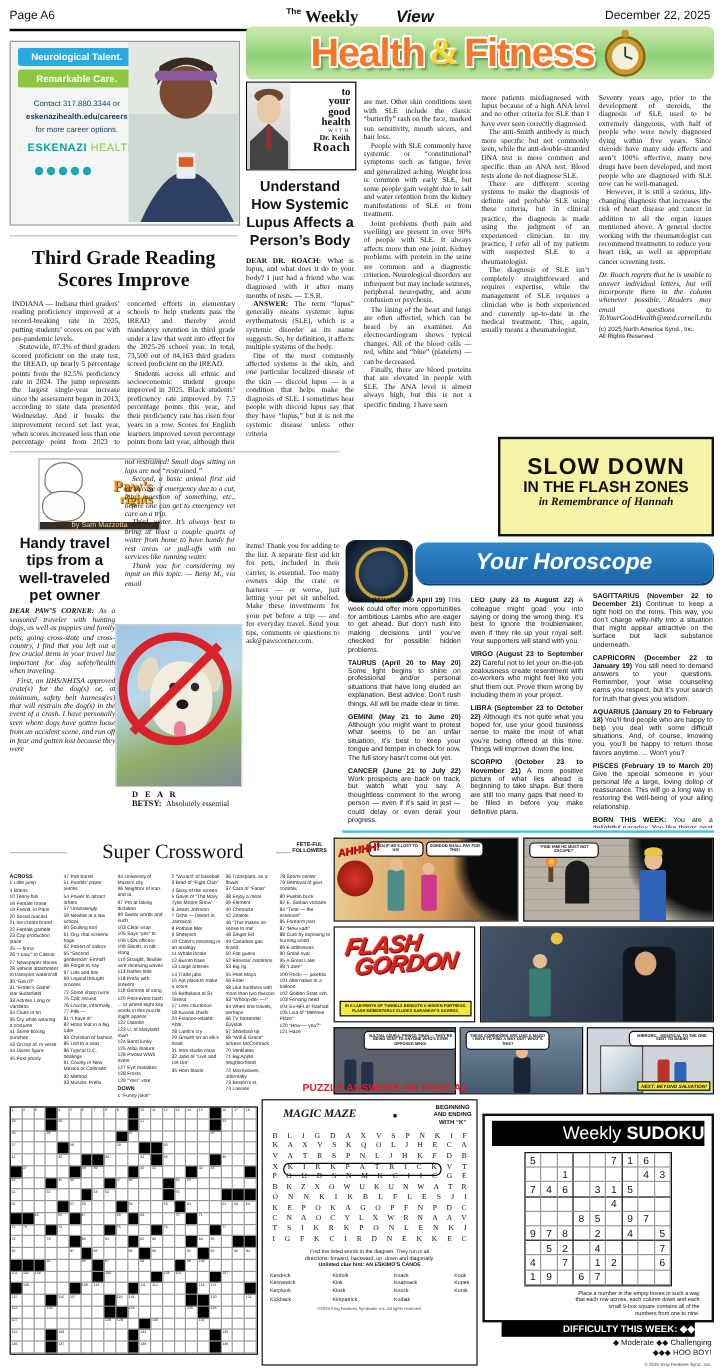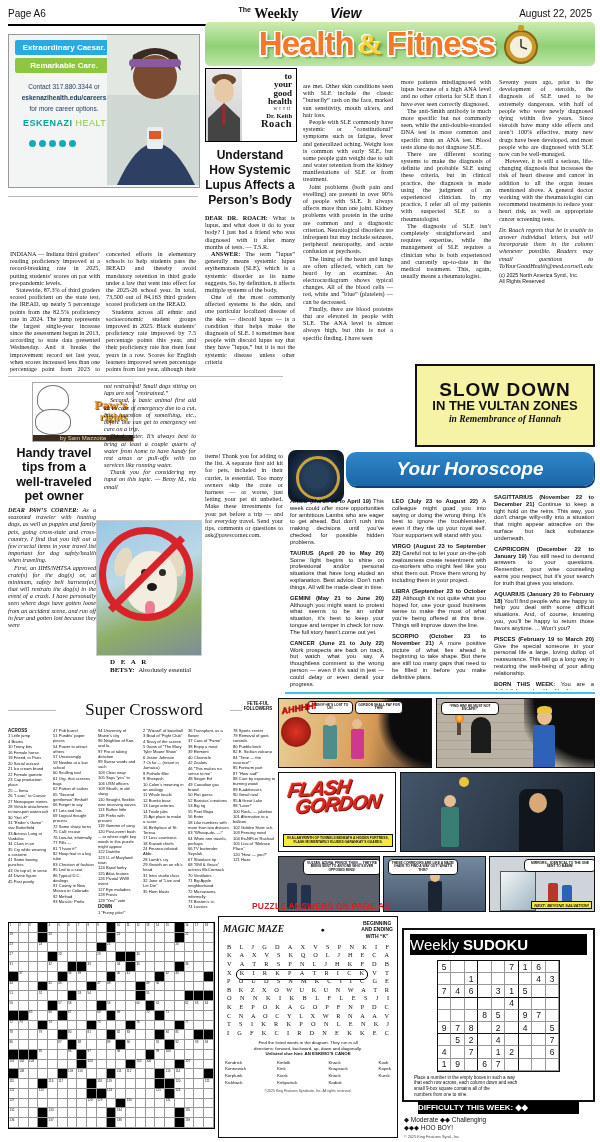--- a/index.html
+++ b/index.html
@@ -121,34 +121,34 @@
              font-family:"Liberation Sans",sans-serif;font-weight:900;font-style:italic;font-size:4px;padding:.5px 2px;}
   .figure{position:absolute;border-radius:2px;}
   .head-dot{position:absolute;border-radius:50%;background:#e7bd93;}
 
   
   #pzans{position:absolute;left:252px;top:901px;width:170px;color:#e21c23;font-family:"Liberation Sans",sans-serif;
          font-weight:900;font-size:8.5px;letter-spacing:.2px;}
 
   
   #maze{position:absolute;left:218px;top:916px;width:180px;height:222px;border:1.5px solid #111;background:#fff;box-sizing:border-box;padding:3px 4px;}
-  #maze .mm-head{display:flex;align-items:flex-start;justify-content:space-between;}
+  #maze .mm-head{display:flex;align-items:flex-start;justify-content:space-between;margin-left:13px;}
   #maze .mm-title{font-family:"Liberation Serif",serif;font-weight:bold;font-style:italic;font-size:9.5px;margin-top:4px;}
   #maze .mm-dot{font-size:7px;margin-top:6px;}
   #maze .mm-theme{font-family:"Liberation Sans",sans-serif;font-weight:bold;font-size:5px;text-align:center;line-height:1.25;}
   #maze-rows{position:relative;width:162px;margin:4px auto 0 auto;}
   .mrow{display:flex;justify-content:space-between;font-family:"Liberation Serif",serif;font-size:6.3px;height:8.6px;}
   #maze-oval{position:absolute;left:9px;top:26.5px;width:130px;height:8.5px;border:1px solid #000;border-radius:5px;}
   #maze .mm-instr{font-family:"Liberation Sans",sans-serif;font-size:4.4px;text-align:center;line-height:1.25;margin-top:3px;}
   #maze .mm-words{display:flex;justify-content:space-between;margin-top:3px;padding:0 2px;}
   #maze .wcol div{font-family:"Liberation Sans",sans-serif;font-size:4.4px;line-height:1.5;}
   #maze .mm-copy{font-family:"Liberation Sans",sans-serif;font-size:3.5px;text-align:center;margin-top:3px;color:#444;}
 
   
-  #sudoku{position:absolute;left:402px;top:928px;width:193px;height:174px;border:2px solid #111;background:#fff;box-sizing:border-box;text-align:left;}
+  #sudoku{position:absolute;left:402px;top:928px;width:193px;height:174px;border:2px solid #111;background:#fff;box-sizing:border-box;text-align:right;}
   #sudoku .sd-title{background:#000;color:#fff;margin:4px 6px 0 6px;font-family:"Liberation Sans",sans-serif;
                     font-size:15px;padding:2px 0;}
   #sudoku .sd-title b{font-weight:900;}
   #sud-grid{display:grid;grid-template-columns:repeat(9,13.5px);grid-template-rows:repeat(9,12.2px);
             margin:5px auto 0 auto;width:121.5px;border:1.5px solid #111;}
   .sc{border-right:.5px solid #999;border-bottom:.5px solid #999;font-family:"Liberation Sans",sans-serif;
       font-size:8.5px;display:flex;align-items:center;justify-content:center;}
   .sc.br{border-right:1.5px solid #111;}
   .sc.bb{border-bottom:1.5px solid #111;}
   #sudoku .sd-instr{font-family:"Liberation Sans",sans-serif;font-size:4.6px;line-height:1.25;margin:3px 10px 0 10px;}
@@ -163,35 +163,35 @@
 <body>
 
 <div id="page">
 
   <div class="abs hdr-side" style="left:8px;top:8px;">Page A6</div>
   <div class="abs masthead" style="left:0;top:5px;width:600px;text-align:center;">
     <span class="the">The</span>
     <span>Weekly</span>
     <span class="view">View</span>
   </div>
-  <div class="abs hdr-side" style="right:8px;top:8px;">August 22, 2025</div>
+  <div class="abs hdr-side" style="right:8px;top:8px;">December 22, 2025</div>
   <div class="rule" style="left:8px;top:24px;width:584px;height:1.5px;"></div>
 
   <div id="ad" class="abs">
     <svg width="92" height="150" style="position:absolute;right:0;top:0;">
       <rect width="92" height="150" fill="#cfd8d2"></rect>
       <rect x="0" y="0" width="92" height="60" fill="#e2e7e1"></rect>
       <circle cx="48" cy="42" r="22" fill="#7a4a32"></circle>
       <path d="M24 36 Q48 2 74 36 L70 20 Q48 6 26 20 Z" fill="#3a2a22"></path>
       <rect x="22" y="24" width="52" height="8" rx="4" fill="#8a5aa0"></rect>
       <path d="M10 150 Q48 66 88 150 Z" fill="#2d3f63"></path>
       <rect x="40" y="92" width="16" height="22" rx="2" fill="#e8eef2"></rect>
       <rect x="42" y="96" width="12" height="8" fill="#e05a28"></rect>
     </svg>
-    <div class="ad-tag" style="background:#29aae1;">Extraordinary Caesar.</div>
+    <div class="ad-tag" style="background:#29aae1;">Neurological Talent.</div>
     <div class="ad-tag" style="background:#8dc63f;margin-top:3px;">Remarkable Care.</div>
     <div class="ad-small" style="margin-top:10px;">Contact 317.880.3344 or</div>
     <div class="ad-small" style="font-weight:bold;">eskenazihealth.edu/careers</div>
     <div class="ad-small">for more career options.</div>
     <div class="ad-brand">
       <span style="color:#00a79d;">ESKENAZI</span>
       <span style="color:#8dc63f;font-weight:normal;">HEALTH</span>
     </div>
     <div style="margin:5px 0 0 20px;">
       <span class="soc"></span><span class="soc"></span><span class="soc"></span><span class="soc"></span><span class="soc"></span>
@@ -205,20 +205,21 @@
     <svg width="40" height="42" style="margin-left:2px;">
       <circle cx="20" cy="24" r="16" fill="#c9992e" stroke="#8a6414" stroke-width="2"></circle>
       <circle cx="20" cy="24" r="11" fill="#f5f0dc"></circle>
       <rect x="17" y="2" width="6" height="6" rx="2" fill="#c9992e"></rect>
       <line x1="20" y1="24" x2="20" y2="16" stroke="#333" stroke-width="1.5"></line>
       <line x1="20" y1="24" x2="26" y2="26" stroke="#333" stroke-width="1.5"></line>
     </svg>
   </div>
 
   <div class="grule" style="left:8px;top:196px;width:190px;height:1px;"></div>
+  <div class="abs headline-serif" style="left:8px;top:206px;width:190px;font-size:16.5px;line-height:1.1;">Third Grade Reading Scores Improve</div>
   <div class="newscol" style="left:10px;top:250px;width:90px;height:122px;">
       <div class="para first">INDIANA — Indiana third graders’ reading proficiency improved at a record-breaking rate in 2025, putting students’ scores on par with pre-pandemic levels.</div>
       <div class="para">Statewide, 87.3% of third graders scored proficient on the state test, the IREAD, up nearly 5 percentage points from the 82.5% proficiency rate in 2024. The jump represents the largest single-year increase since the assessment began in 2013, according to state data presented Wednesday. And it breaks the improvement record set last year, when scores increased less than one percentage point from 2023 to 2024.</div>
     </div>
   <div class="newscol" style="left:106px;top:250px;width:90px;height:122px;">
       <div class="para first">concerted efforts in elementary schools to help students pass the IREAD and thereby avoid mandatory retention in third grade under a law that went into effect for the 2025-26 school year. In total, 73,500 out of 84,163 third graders scored proficient on the IREAD.</div>
       <div class="para">Students across all ethnic and socioeconomic student groups improved in 2025. Black students’ proficiency rate improved by 7.5 percentage points this year, and their proficiency rate has risen four years in a row. Scores for English learners improved seven percentage points from last year, although their scores have declined since 2021.</div>
     </div>
 
   <div id="tygh" class="abs">
@@ -262,21 +263,21 @@
         <div class="para first">Seventy years ago, prior to the development of steroids, the diagnosis of SLE used to be extremely dangerous, with half of people who were newly diagnosed dying within five years. Since steroids have many side effects and aren’t 100% effective, many new drugs have been developed, and most people who are diagnosed with SLE now can be well-managed.</div>
         <div class="para">However, it is still a serious, life-changing diagnosis that increases the risk of heart disease and cancer in addition to all the organ issues mentioned above. A general doctor working with the rheumatologist can recommend treatments to reduce your heart risk, as well as appropriate cancer screening tests.</div>
       </div>
     <div class="para ital first" style="margin-top:4px;">Dr. Roach regrets that he is unable to answer individual letters, but will incorporate them in the column whenever possible. Readers may email questions to ToYourGoodHealth@med.cornell.edu.</div>
     <div style="margin-top:3px;font-family:'Liberation Sans',sans-serif;font-size:5.2px;text-align:left;">(c) 2025 North America Synd., Inc.</div>
     <div style="font-family:'Liberation Sans',sans-serif;font-size:5.2px;text-align:left;">All Rights Reserved</div>
   </div>
 
   <div id="slowdown" class="abs">
     <div class="s1">SLOW DOWN</div>
-    <div class="s2">IN THE VULTAN ZONES</div>
+    <div class="s2">IN THE FLASH ZONES</div>
     <div class="s3">in Remembrance of Hannah</div>
   </div>
 
   <div class="grule" style="left:8px;top:376px;width:275px;height:1px;"></div>
   <div id="pawslogo">
     <div class="cat"></div>
     <div class="dogg"></div>
     <div class="p1">Paw’s</div>
     <div class="p2">rights</div>
     <div class="by">by Sam Mazzotta</div>

